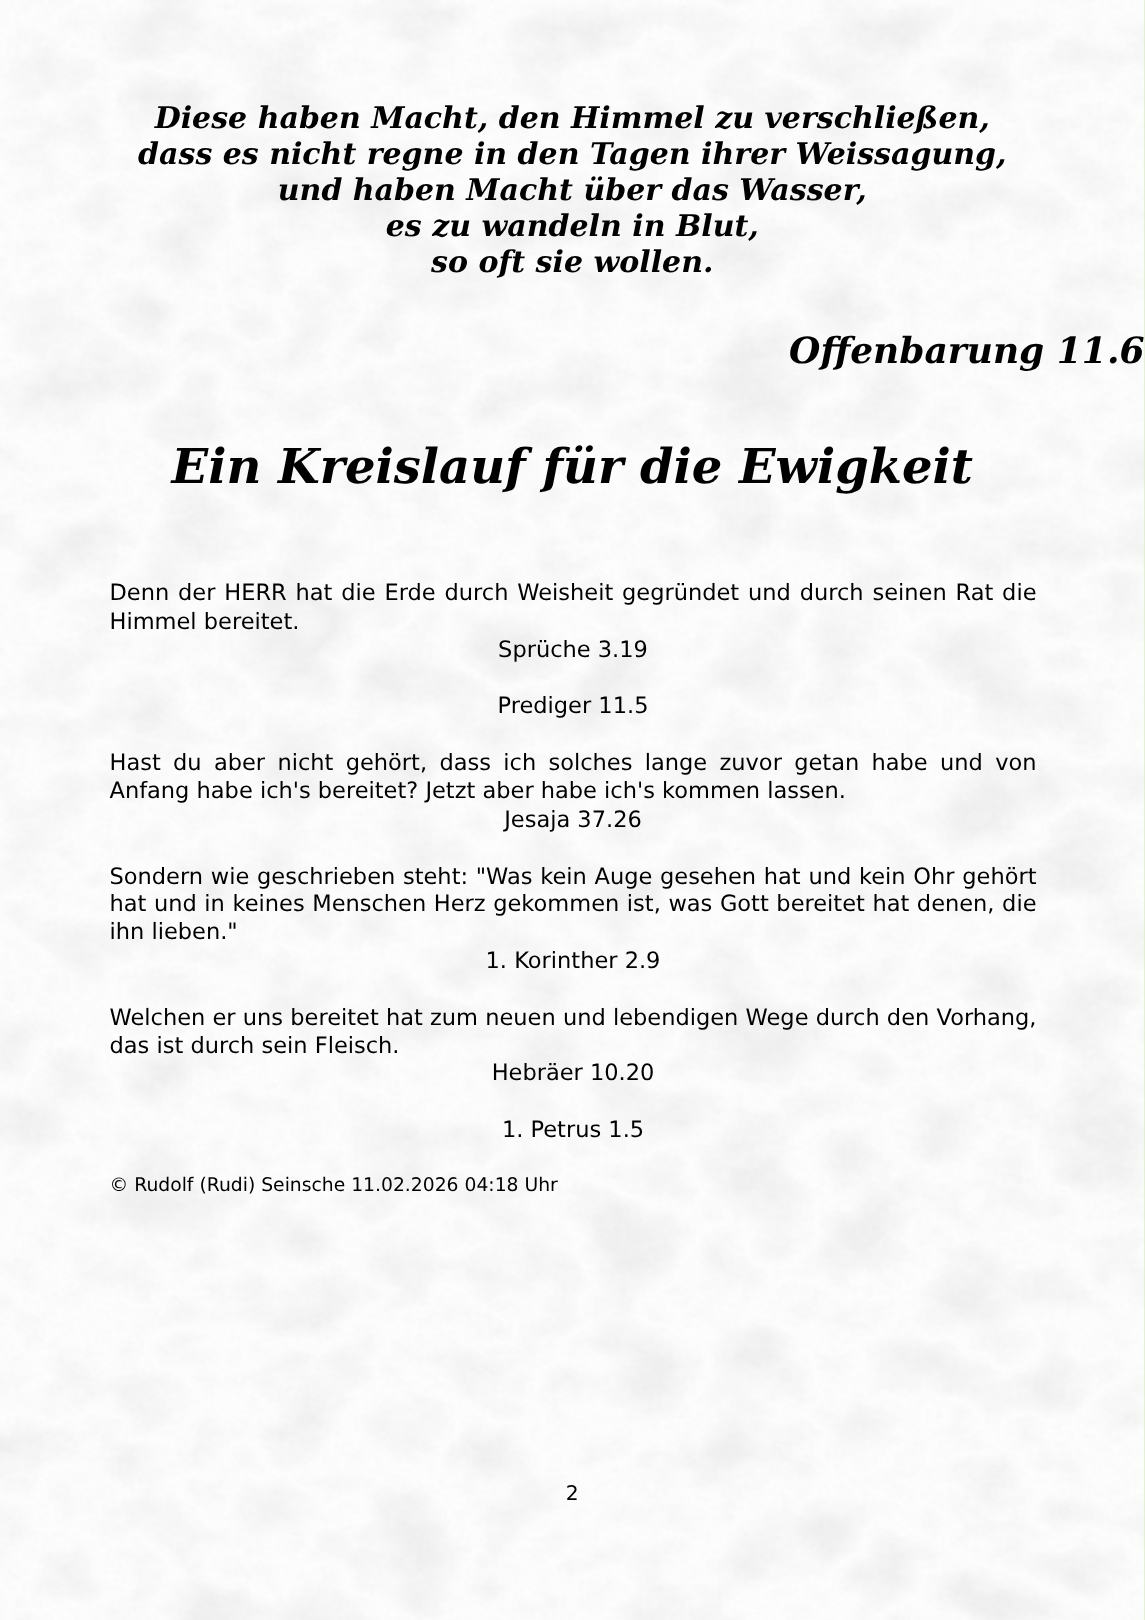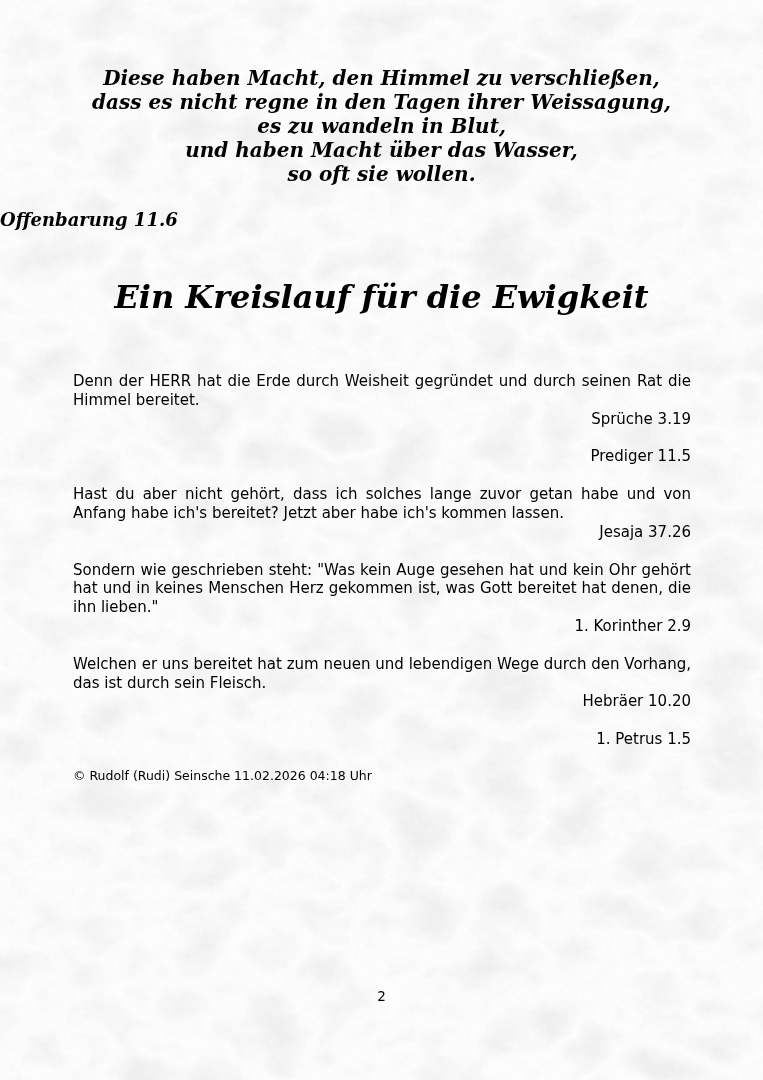--- a/index.html
+++ b/index.html
@@ -36,23 +36,23 @@
     font-weight: bold;
   }
   .epigraph {
     padding-top: 66px;
     text-align: center;
     font-size: 20px;
     line-height: 24px;
   }
   .epigraph-line { white-space: nowrap; }
   .epigraph-ref {
-    margin-top: 22px;
-    text-align: left;
-    font-size: 18px;
+    margin-top: 36px;
+    text-align: right;
+    font-size: 24px;
     line-height: 24px;
   }
   .doc-title {
     margin: 47px 0 0 0;
     text-align: center;
     font-size: 32px;
     line-height: 36px;
   }
   .body-block {
     margin: 57px 72px 0 73px;
@@ -61,21 +61,21 @@
   .verse-text {
     margin: 0;
     font-size: 15px;
     line-height: 18.8px;
     text-align: justify;
   }
   .verse-ref {
     margin: 0;
     font-size: 15px;
     line-height: 18.8px;
-    text-align: right;
+    text-align: center;
   }
   .copyright {
     margin: 0;
     padding-top: 0;
     font-size: 12.5px;
     line-height: 16px;
   }
   .page-number {
     position: absolute;
     left: 0;
@@ -117,22 +117,22 @@
     <rect width="763" height="1080" fill="#e6e6e6"></rect>
     <rect width="763" height="1080" filter="url(#marbleFilter)"></rect>
     <rect width="763" height="1080" filter="url(#grainFilter)"></rect>
   </svg>
 
   <div class="content">
 
     <div class="epigraph script">
       <div class="epigraph-line">Diese haben Macht, den Himmel zu verschließen,</div>
       <div class="epigraph-line">dass es nicht regne in den Tagen ihrer Weissagung,</div>
+      <div class="epigraph-line">und haben Macht über das Wasser,</div>
       <div class="epigraph-line">es zu wandeln in Blut,</div>
-      <div class="epigraph-line">und haben Macht über das Wasser,</div>
       <div class="epigraph-line">so oft sie wollen.</div>
     </div>
 
     <div class="epigraph-ref script">Offenbarung 11.6</div>
 
     <h1 class="doc-title script">Ein Kreislauf für die Ewigkeit</h1>
 
     <div class="body-block">
 
       <div class="verse">

